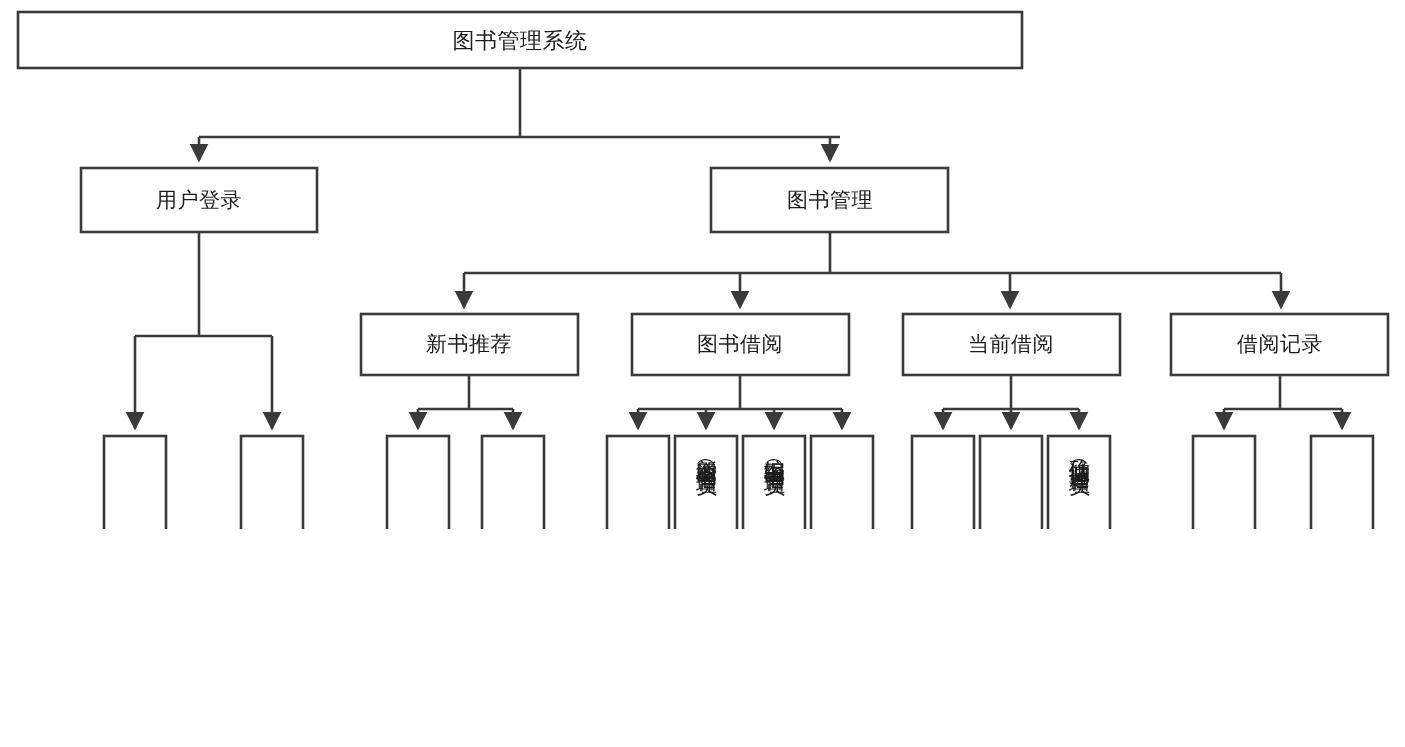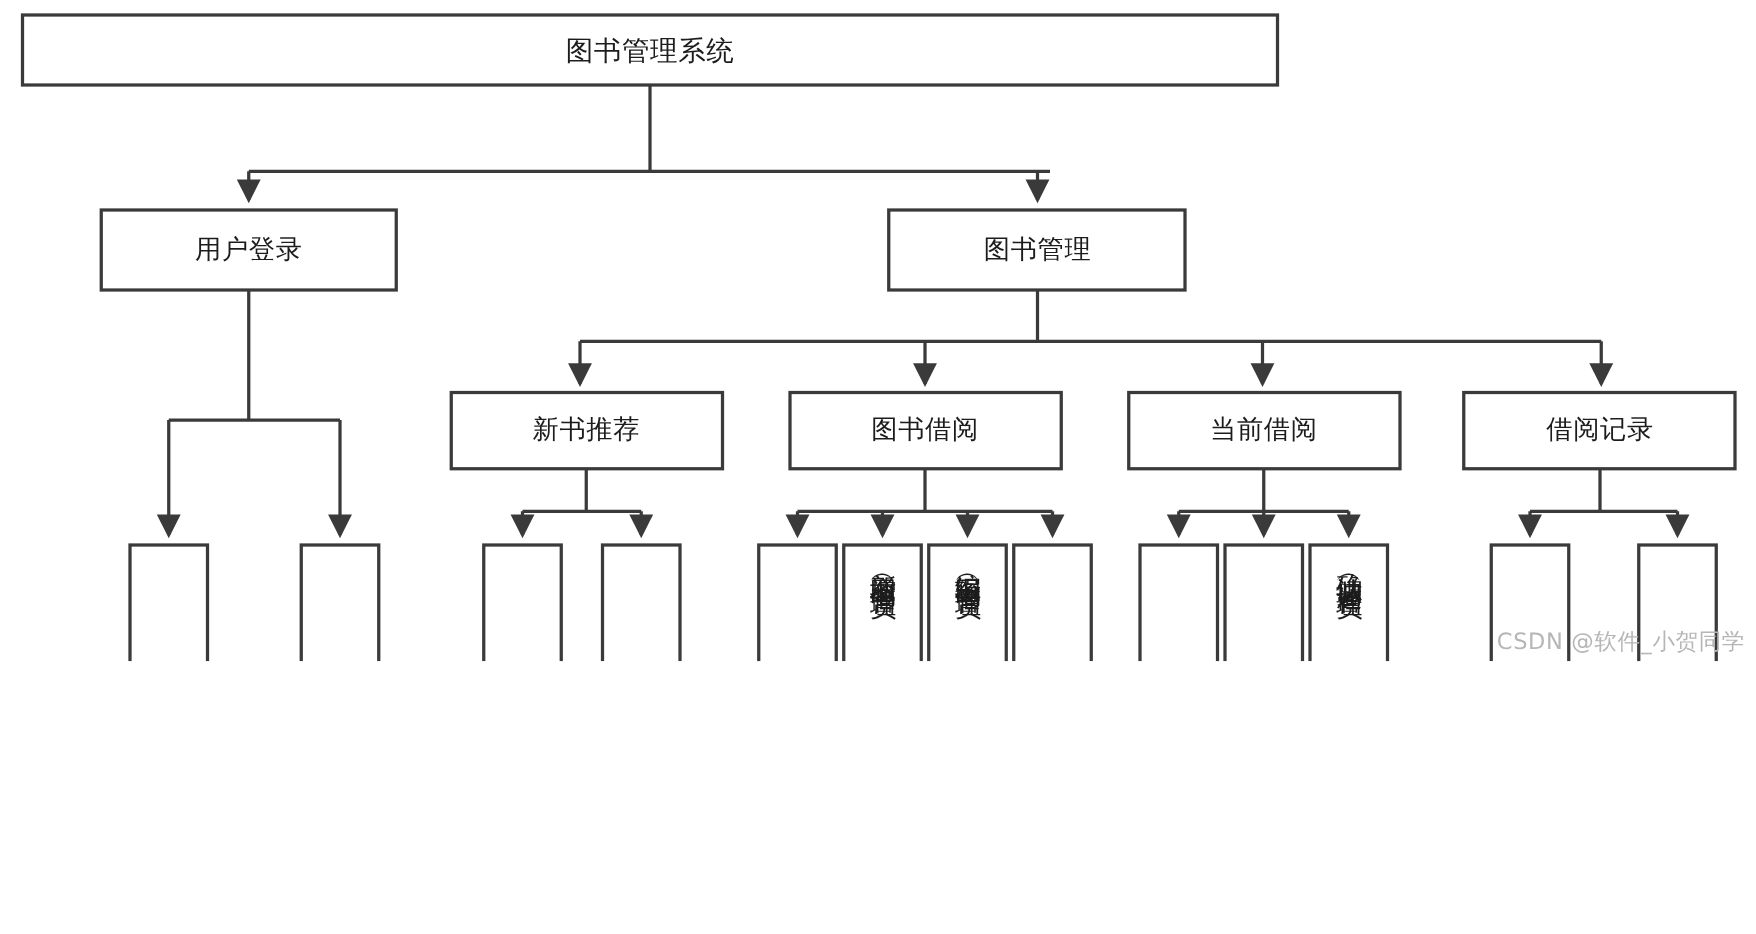--- a/index.html
+++ b/index.html
@@ -262,15 +262,14 @@
   </div>
 
   <div class="leaf-label-wrap" style="left:1193px; top:436px; width:62px; height:298px; align-items:center;">
     <span class="leaf-label">新增借阅记录</span>
   </div>
 
   <div class="leaf-label-wrap" style="left:1311px; top:436px; width:62px; height:298px; align-items:center;">
     <span class="leaf-label">查询借阅记录</span>
   </div>
 
-  <div class="watermark">CSDN @软件_小贺同学</div>
 
 </div>
 
 </body></html>

